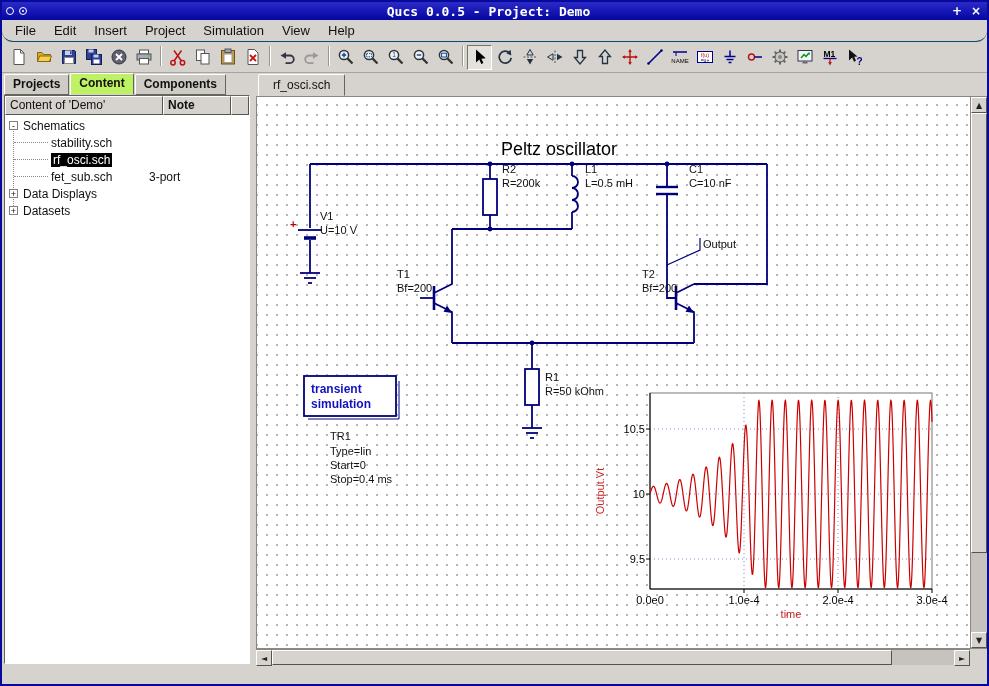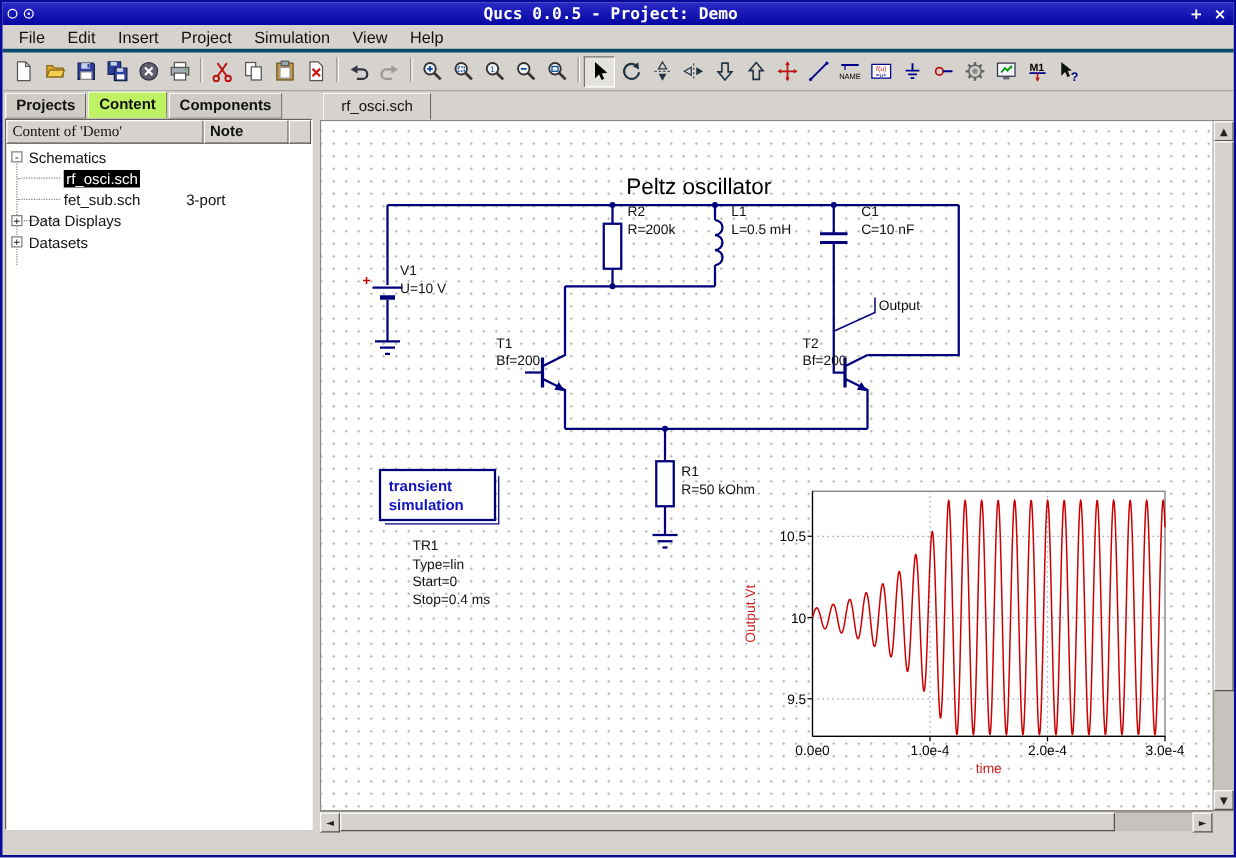--- a/index.html
+++ b/index.html
@@ -8,39 +8,39 @@
     display:flex;flex-direction:column;font-family:"Liberation Sans",sans-serif;color:#111;}
   
   .titlebar{height:18px;background:linear-gradient(#2a2ac8,#0505a0);display:flex;align-items:center;padding:0 4px;flex:0 0 auto;}
   .tb-left,.tb-right{display:flex;align-items:center;gap:5px;}
   .ring{width:8px;height:8px;border:1px solid #fff;border-radius:50%;display:inline-block;}
   .ring.dot{position:relative;}
   .ring.dot::after{content:"";position:absolute;left:2px;top:2px;width:2px;height:2px;background:#fff;border-radius:50%;}
   .tb-title{flex:1;text-align:center;color:#fff;font:bold 13px "DejaVu Sans Mono",monospace;}
   .tb-btn{width:14px;height:14px;color:#fff;font:bold 12px "DejaVu Sans",sans-serif;display:flex;align-items:center;justify-content:center;cursor:default;}
   
-  .menubar{height:22px;display:flex;align-items:center;padding:0 4px;border-bottom:3px solid #0c4a6e;flex:0 0 auto;}
+  .menubar{height:22px;display:flex;align-items:center;padding:0 4px;border-bottom:1px solid #0c4a6e;flex:0 0 auto;border-radius:11px;}
   .menu-item{padding:2px 9px;font-size:13px;cursor:default;}
   
   .toolbar{height:31px;display:flex;align-items:center;padding:0 4px;border-bottom:1px solid #a8a59f;flex:0 0 auto;}
   .tbtn{width:25px;height:25px;display:flex;align-items:center;justify-content:center;background:transparent;border:1px solid transparent;padding:0;margin:0;}
   .tbtn.pressed{border-color:#76746f #fff #fff #76746f;background:#e4e2dd;}
   .tsep{width:9px;height:22px;display:flex;justify-content:center;}
   .tsep::before{content:"";width:0;height:20px;border-left:1px solid #9a978f;border-right:1px solid #fff;}
   .tbtn svg text{font-family:"Liberation Sans",sans-serif;}
   
   .content{flex:1;display:flex;min-height:0;}
   .sidebar{width:250px;display:flex;flex-direction:column;padding:1px 0 20px 2px;flex:0 0 auto;}
   .side-tabs{height:21px;display:flex;align-items:flex-end;}
   .stab{padding:2px 8px 3px;font-size:12px;background:#cfccc6;border:1px solid;border-color:#fff #66645f #66645f #fff;border-radius:2px 2px 0 0;margin-right:1px;cursor:default;font-weight:bold;}
   .stab.active{background:#bef264;border-bottom-color:#d6d3ce;padding-bottom:4px;}
   .tree-panel{flex:1;background:#fff;border:1px solid;border-color:#66645f #fff #fff #66645f;margin-right:2px;overflow:hidden;position:relative;}
   .tree-header{display:flex;height:19px;}
   .th-cell{background:#d6d3ce;border:1px solid;border-color:#fff #55534e #55534e #fff;font-size:12px;padding:1px 4px;white-space:nowrap;overflow:hidden;}
-  .th-c1{width:158px;font-family:Liberation Serif, serif;}.th-c2{width:68px;font-weight:bold;}.th-c3{flex:1;}
+  .th-c1{width:158px;}.th-c2{width:68px;font-weight:bold;}.th-c3{flex:1;}
   .tree-body{position:relative;font-size:12px;padding-top:2px;}
   .trow{height:17px;display:flex;align-items:center;position:relative;white-space:nowrap;}
   .trow.child{padding-left:46px;}
   .expander{width:9px;height:9px;border:1px solid #808080;background:#fff;font:9px/8px "Liberation Sans",sans-serif;text-align:center;margin:0 5px 0 4px;flex:0 0 auto;}
   .sel-label{background:#000;color:#fff;padding:0 2px;}
   .note-text{position:absolute;left:144px;}
   .tree-vline{position:absolute;left:8px;top:12px;height:85px;border-left:1px dotted #888;}
   .tree-stub{position:absolute;left:9px;width:34px;border-top:1px dotted #888;}
   .splitter{width:4px;flex:0 0 auto;}
   
@@ -338,20 +338,23 @@
         <div class="tree-body">
           <div class="tree-vline"></div>
           <div class="tree-stub" style="top:27px"></div>
           <div class="tree-stub" style="top:44px"></div>
           <div class="tree-stub" style="top:61px"></div>
           <div class="trow">
             <span class="expander">-</span>
             <span>Schematics</span>
           </div>
           <div class="trow child">
+            <span>stability.sch</span>
+          </div>
+          <div class="trow child">
             <span class="sel-label">rf_osci.sch</span>
           </div>
           <div class="trow child">
             <span>fet_sub.sch</span>
             <span class="note-text">3-port</span>
           </div>
           <div class="trow">
             <span class="expander">+</span>
             <span>Data Displays</span>
           </div>

